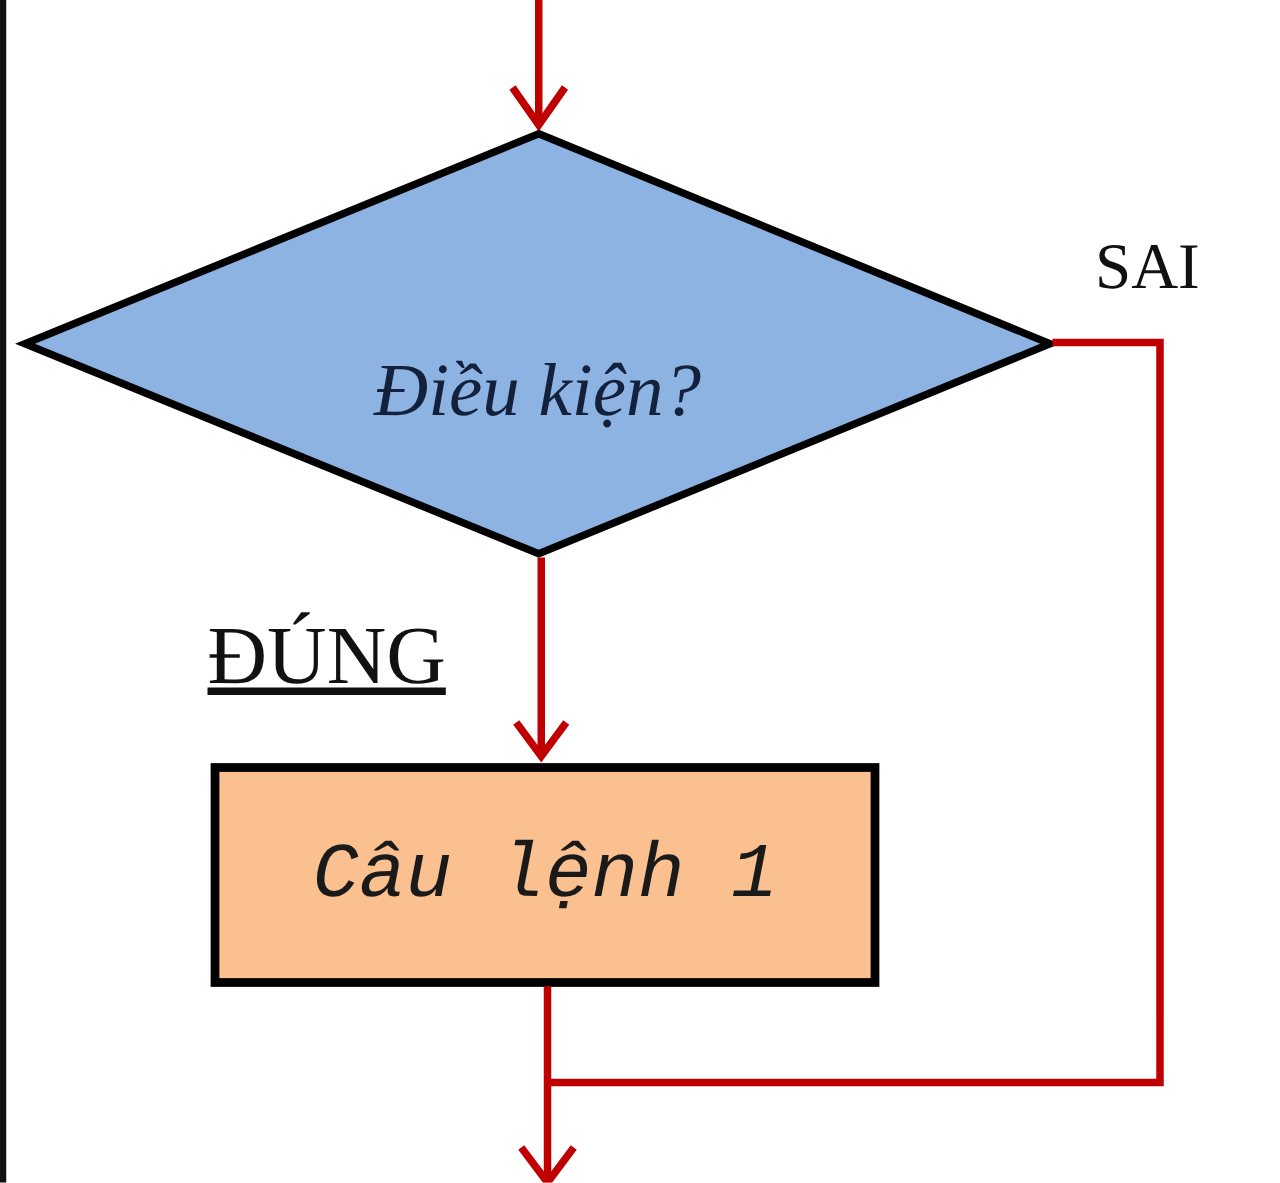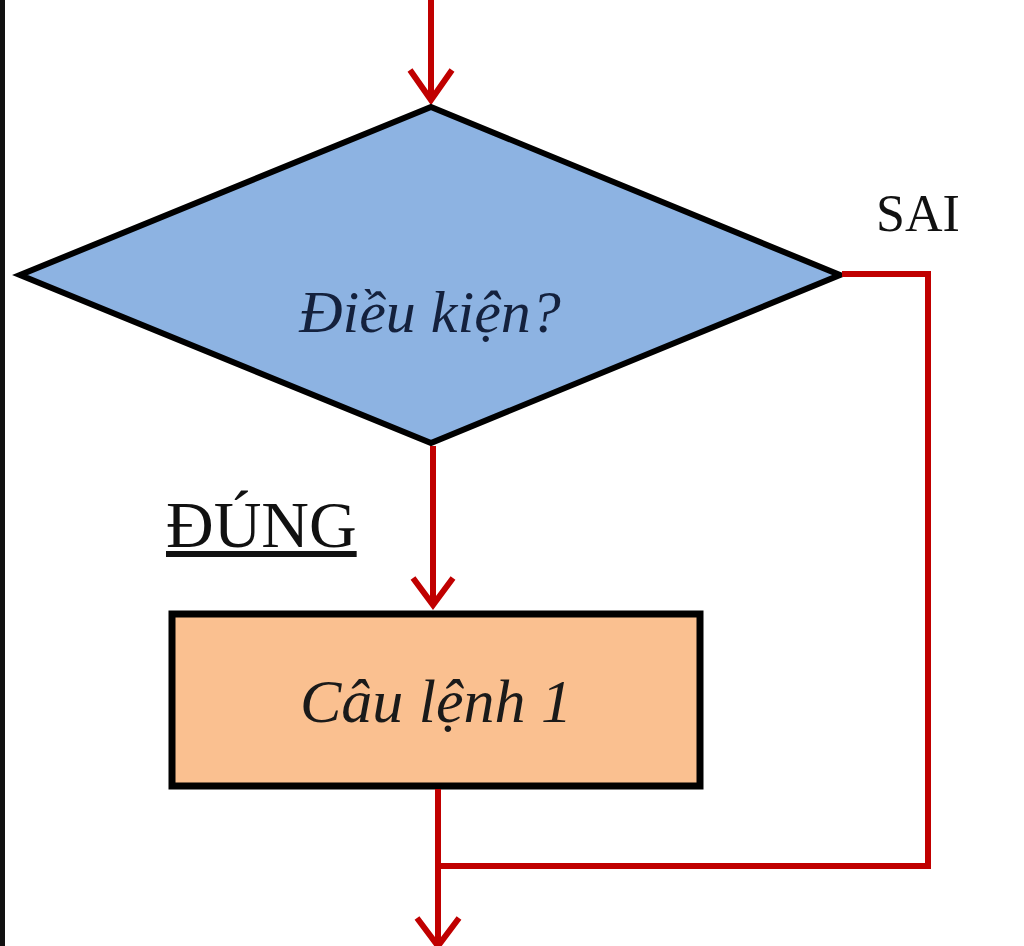--- a/index.html
+++ b/index.html
@@ -44,20 +44,21 @@
       margin-top: 36px;
     }
     .process-text {
       left: 172px;
       top: 670px;
       width: 528px;
       text-align: center;
       font-size: 62px;
       font-style: italic;
       color: #1a1a1a;
+      font-family: Liberation Mono, monospace;
     }
     .sai-label {
       left: 876px;
       top: 188px;
       font-size: 52px;
     }
     .dung-label {
       left: 166px;
       top: 492px;
       font-size: 66px;

